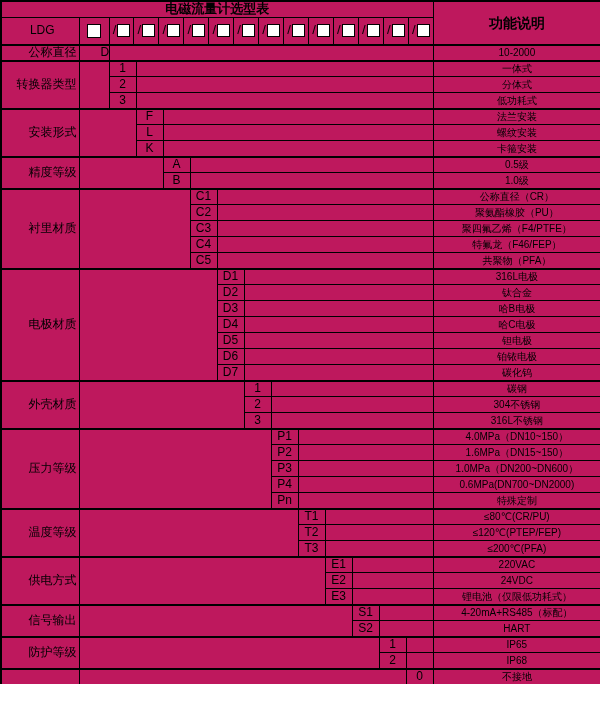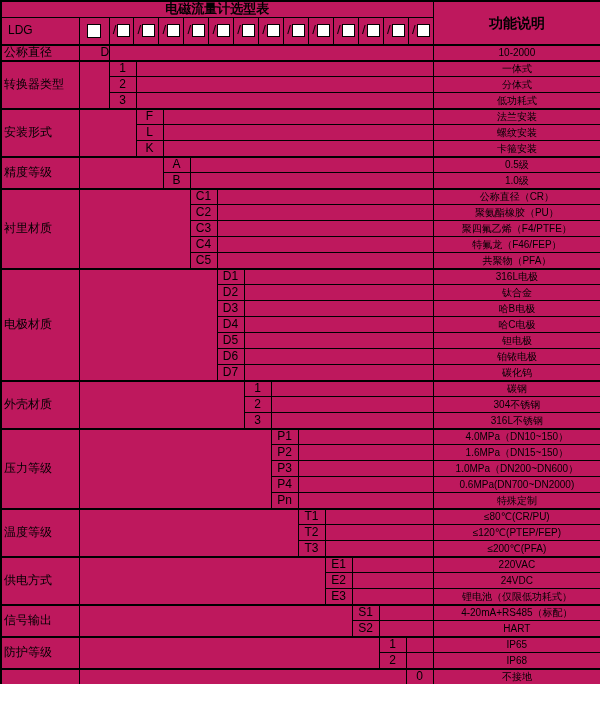--- a/index.html
+++ b/index.html
@@ -4,24 +4,24 @@
 <style>
   html,body{margin:0;padding:0;background:#fff;}
   #page{width:600px;height:684px;background:#be185d;box-sizing:border-box;}
   table{border-collapse:collapse;table-layout:fixed;width:600px;
         font-family:"Liberation Sans","DejaVu Sans",sans-serif;
         font-size:12px;color:#000;}
   td{border:1px solid #000;padding:0 2px;text-align:center;height:16px;
      line-height:1.15;overflow:hidden;white-space:nowrap;box-sizing:border-box;}
   td.title-cell{font-weight:bold;font-size:13px;height:16px;}
   td.fheader-cell{font-weight:bold;font-size:14px;}
-  td.ldg-cell{text-align:left;padding-left:6px;height:26px;}
+  td.ldg-cell{text-align:center;padding-left:6px;height:26px;}
   td.boxcell{padding:0;}
   td.stripcell{padding:0;}
-  td.lbl{text-align:left;}
+  td.lbl{text-align:right;}
   td.dncode{text-align:left;padding-left:21px;}
   td.desc{font-size:10px;}
   .gtop{border-top:2px solid #000 !important;}
   table{border:2px solid #000;}
   .sqbox{display:inline-block;width:12px;height:12px;border:1px solid #000;
          vertical-align:middle;background:#fff;}
   .strip{display:flex;height:26px;align-items:stretch;}
   .seg{flex:1;display:flex;align-items:center;justify-content:center;
        border-right:1px solid #000;}
   .seg:last-child{border-right:none;}

